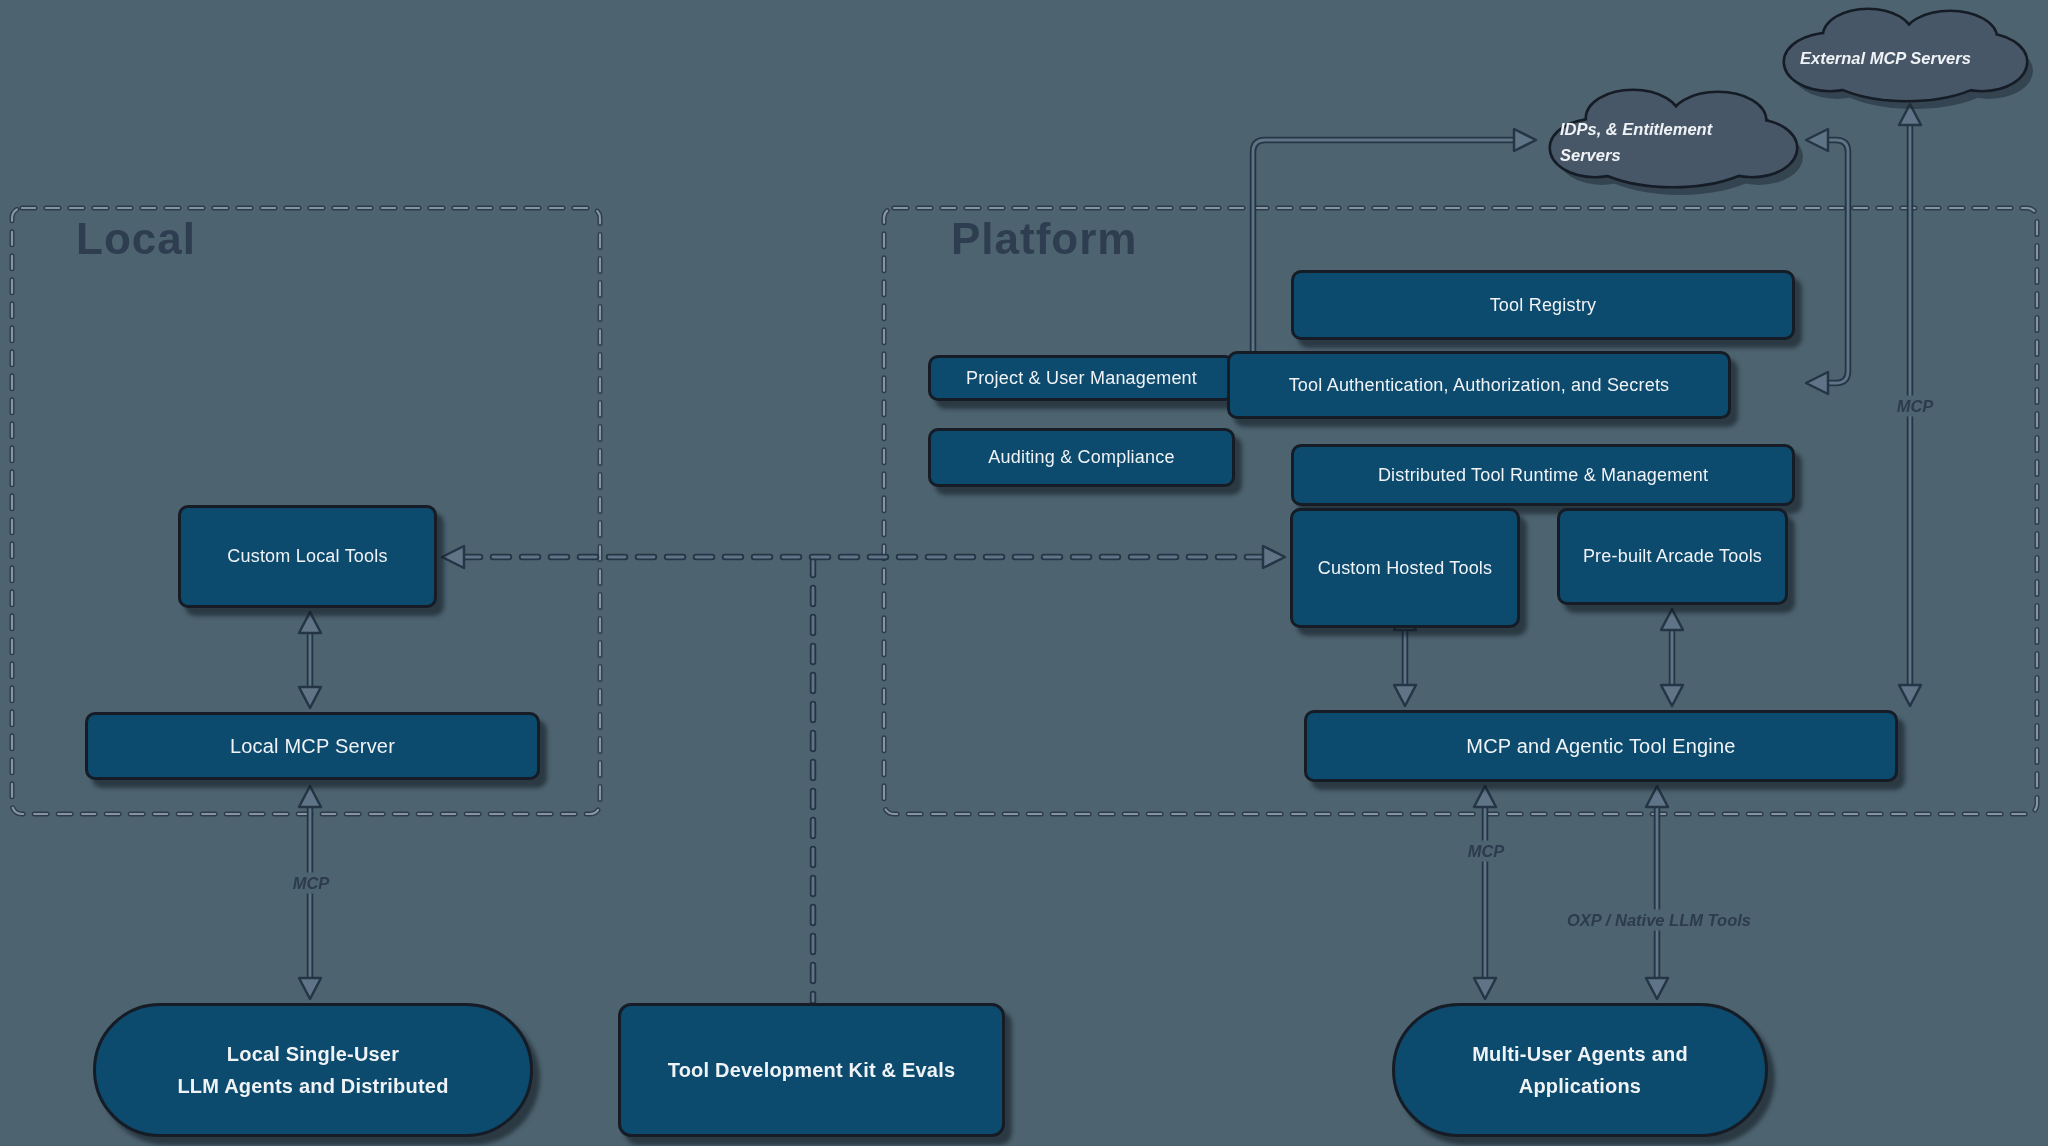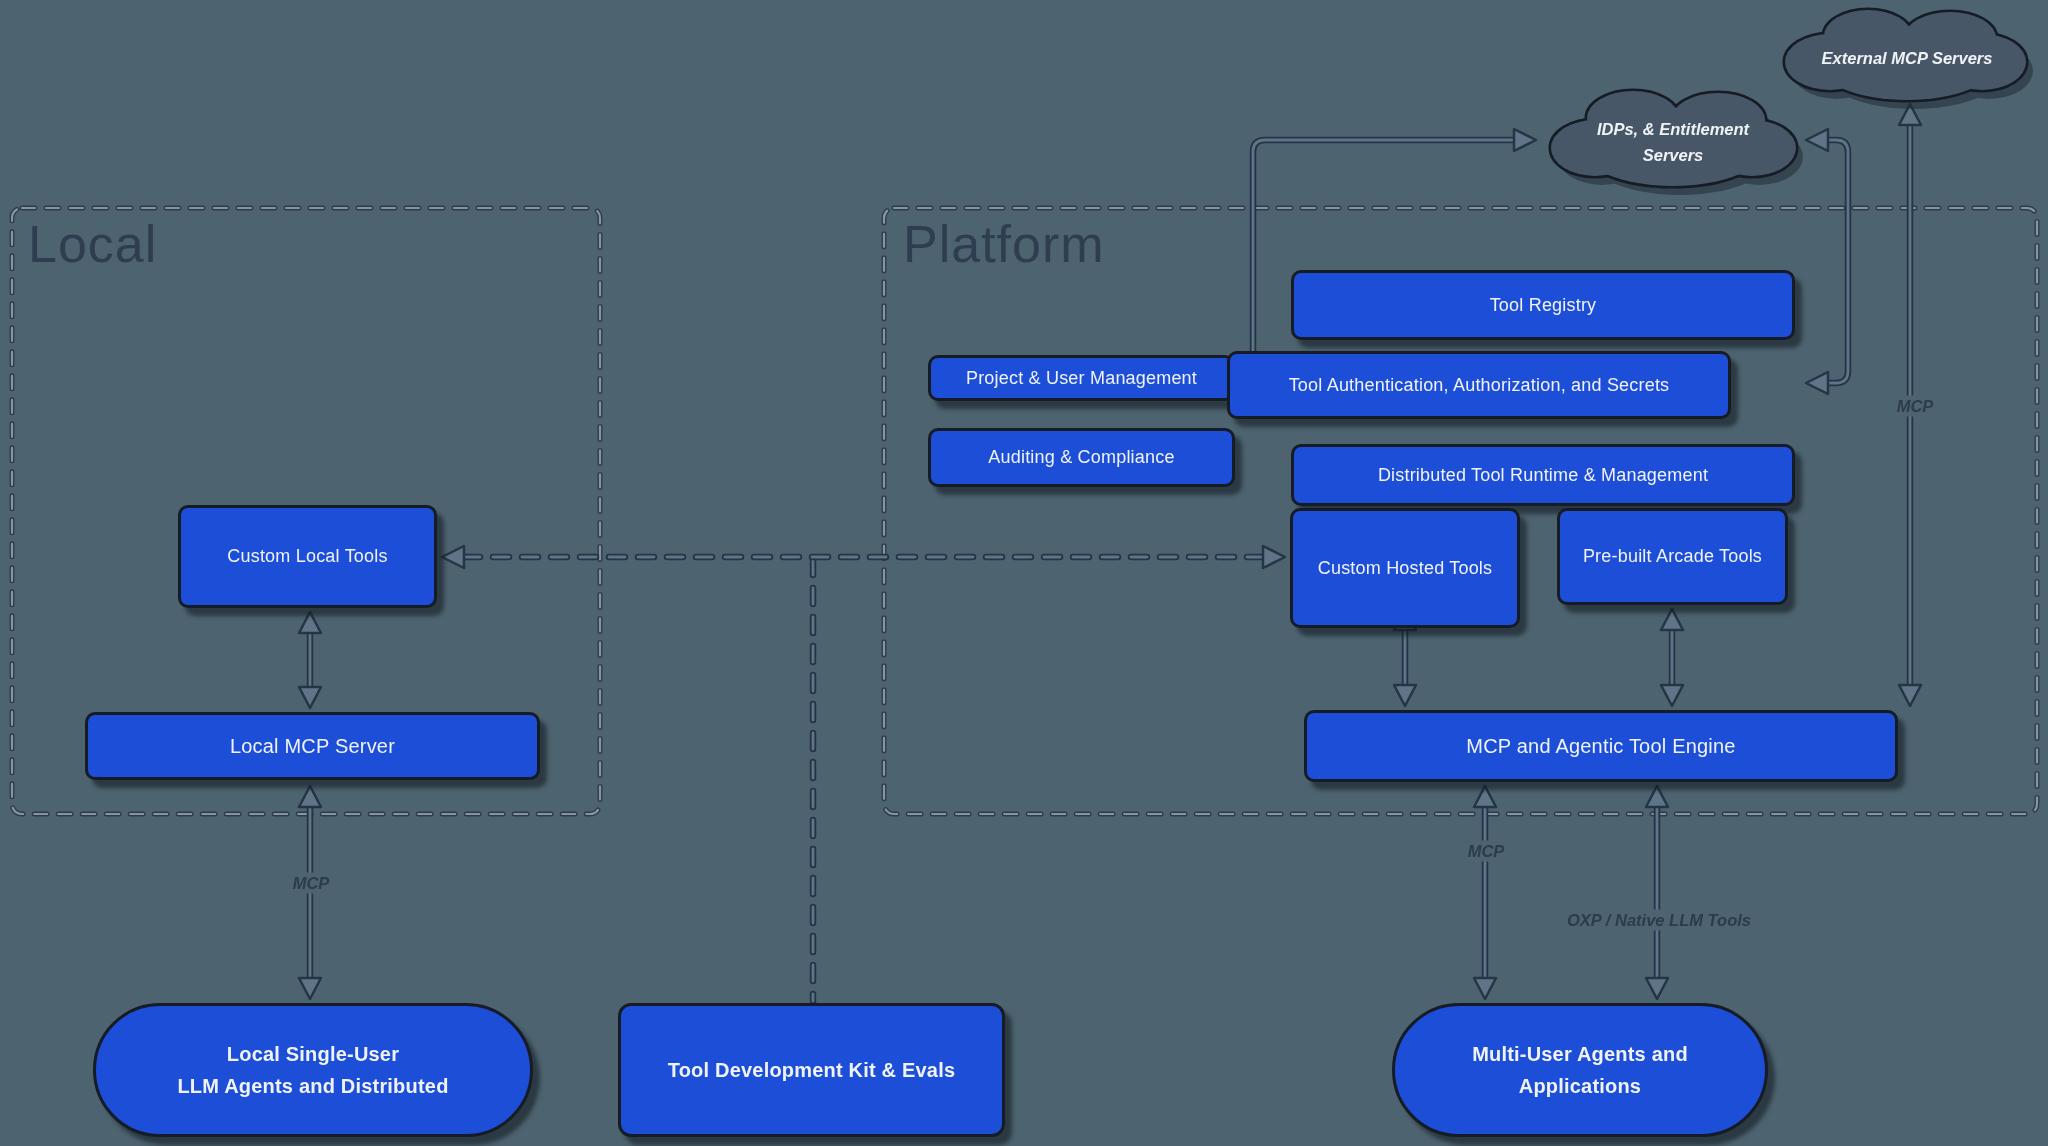--- a/index.html
+++ b/index.html
@@ -5,36 +5,36 @@
   html,body{margin:0;padding:0;}
   body{
     width:2048px;height:1146px;position:relative;overflow:hidden;
     background:#4d6470;
     font-family:"Liberation Sans", sans-serif;
   }
   .layer{position:absolute;left:0;top:0;width:2048px;height:1146px;}
   svg{display:block;}
   .node{
     position:absolute;box-sizing:border-box;
-    background:#1d4ed8;border:3px solid #151c26;border-radius:10px;
+    background:#0c4a6e;border:3px solid #151c26;border-radius:10px;
     color:#f0f3f6;display:flex;flex-direction:column;align-items:center;justify-content:center;
     text-align:left;font-size:18px;font-weight:500;letter-spacing:.2px;
     box-shadow:7px 8px 4px rgba(15,21,29,.55);
     z-index:2;line-height:1.35;padding:12px 10px;
   }
   .node.big{font-size:20px;}
   .node.bold{font-weight:700;font-size:20px;line-height:1.6;}
   .stadium{border-radius:70px;}
   .container-label{
-    position:absolute;font-size:52px;font-weight:400;color:#2e3e50;
-    z-index:1;letter-spacing:1px;
+    position:absolute;font-size:44px;font-weight:700;color:#2e3e50;
+    z-index:1;letter-spacing:1px;margin-left:48px;
   }
   .cloud-label{
     position:absolute;color:#f0f3f6;font-style:italic;font-weight:600;
-    font-size:16.5px;text-align:center;z-index:2;line-height:1.55;
+    font-size:16.5px;z-index:2;line-height:1.55;
   }
   .cloud-label span{display:block;}
   .two-line span{display:block;}
   .edge-label{
     position:absolute;transform:translate(-50%,-50%);
     font-style:italic;font-weight:700;font-size:16.5px;color:#2c3b4d;
     background:#4d6470;padding:1px 8px;z-index:3;white-space:nowrap;text-align:right;
   }
   
   .cdark{stroke:#2e3b49;stroke-width:5;fill:none;stroke-dasharray:13 11;stroke-linecap:round;}

